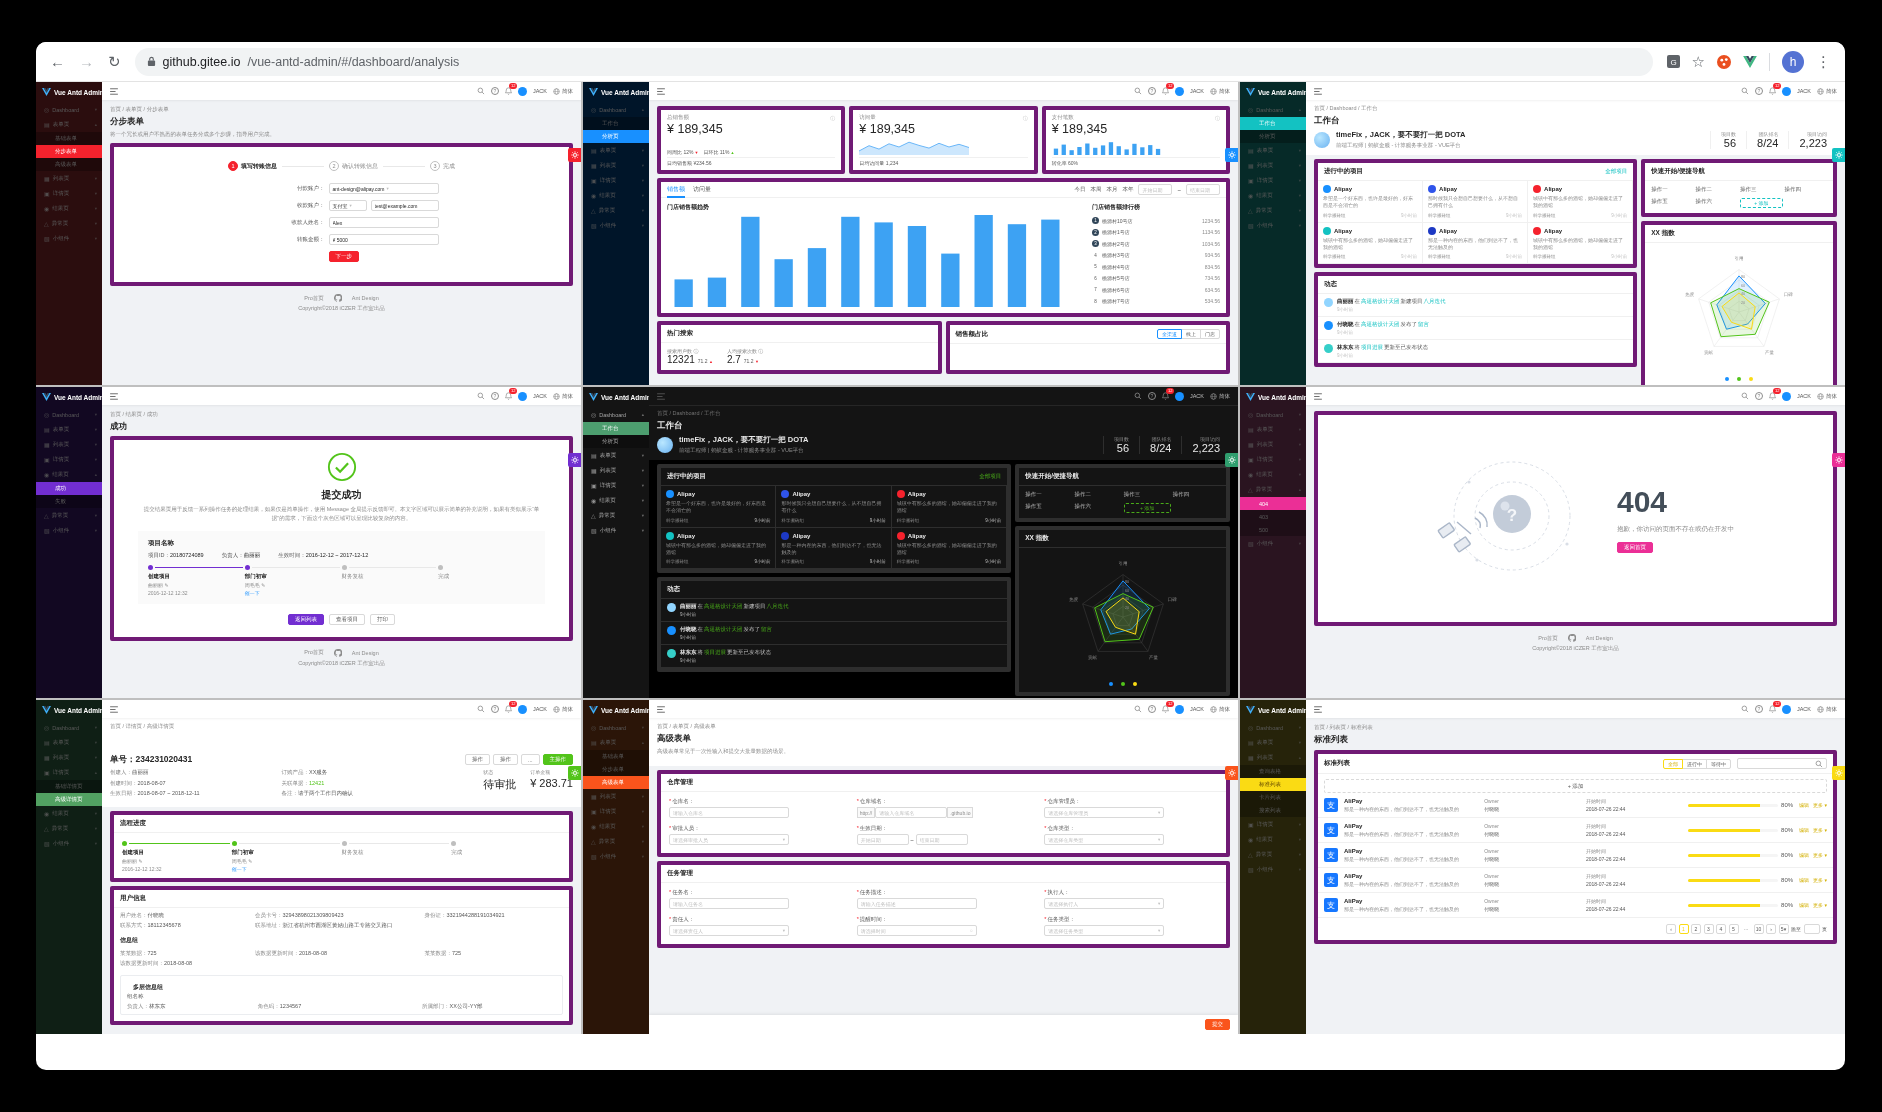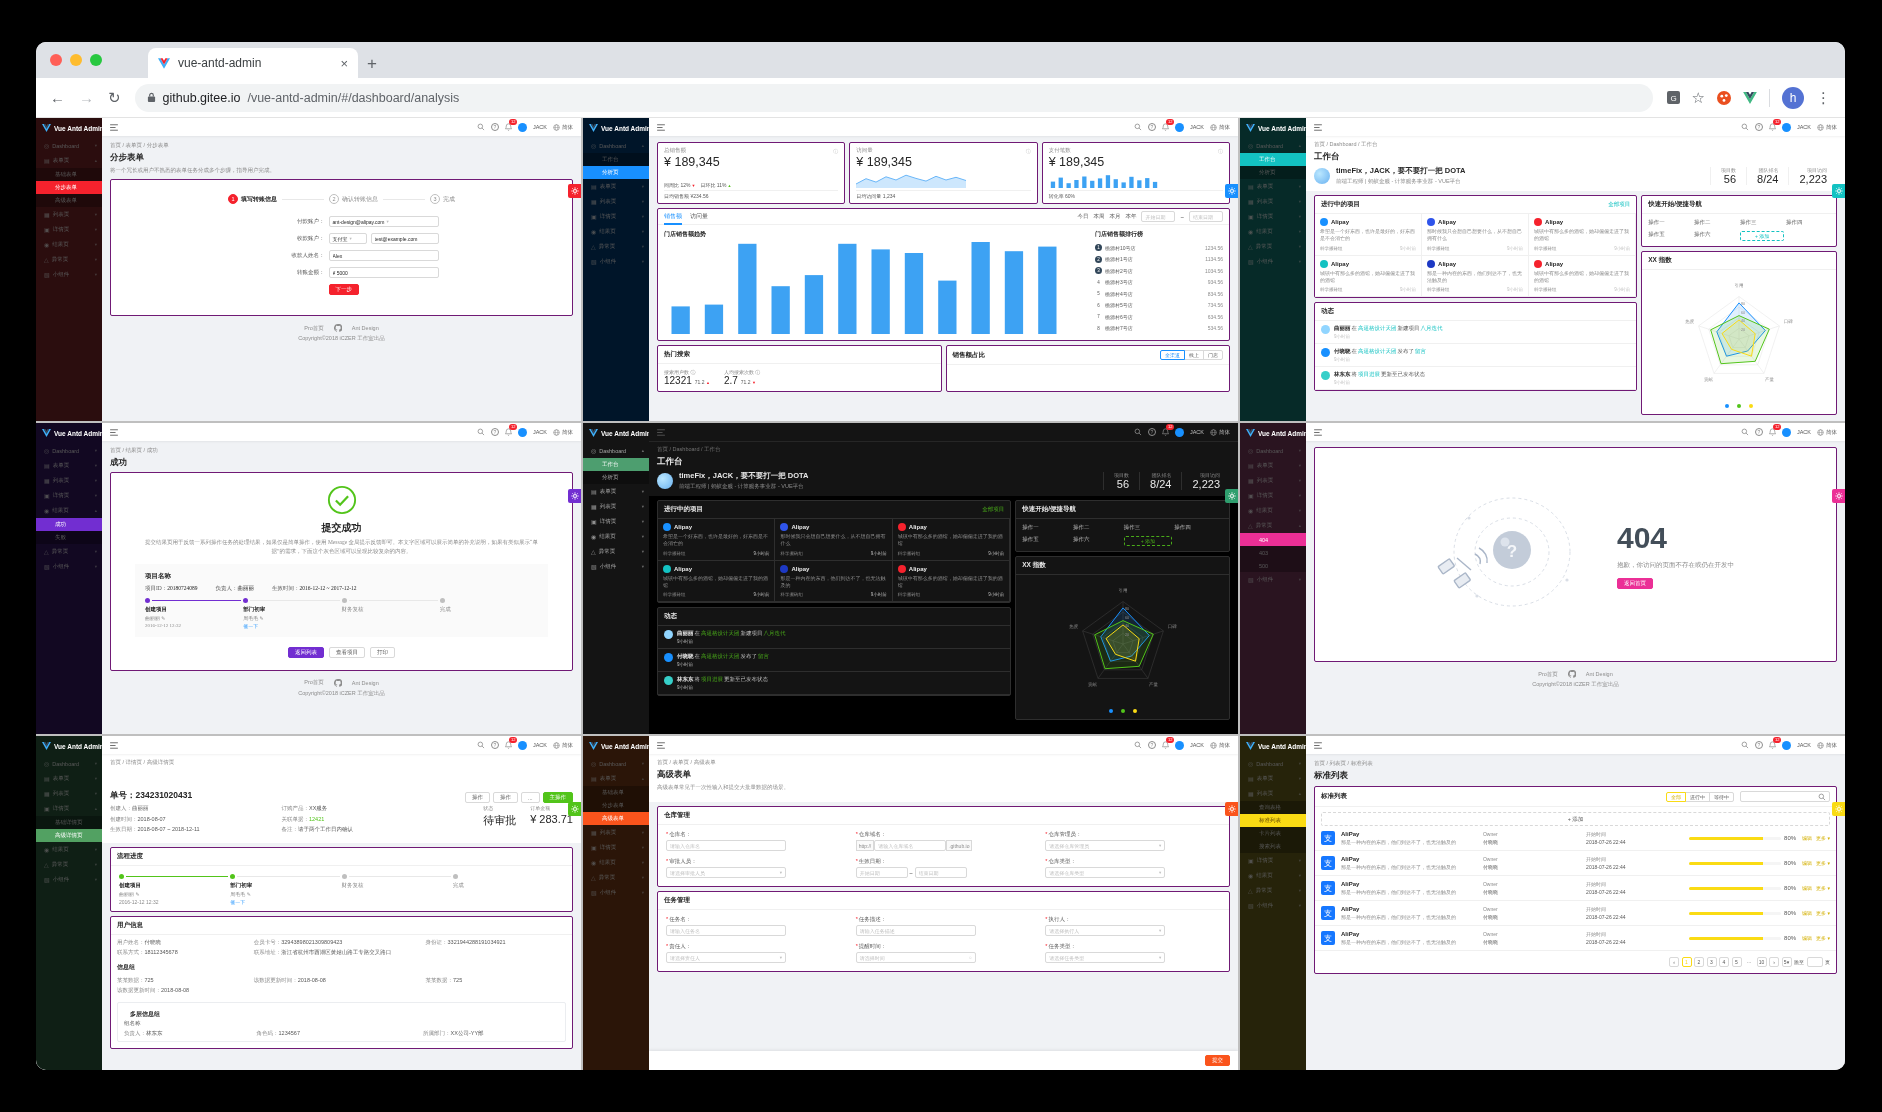--- a/index.html
+++ b/index.html
@@ -53,21 +53,21 @@
     padding:0 2px;line-height:5.5px;}
   .avatar7{width:9px;height:9px;border-radius:50%;background:#1890ff;display:inline-block;}
   .langw{display:inline-flex;align-items:center;gap:2px;}
   
   .pbody{flex:1;overflow:hidden;padding:6px 8px;position:relative;}
   .crumb{font-size:5.5px;color:#8c8c8c;margin-bottom:3px;}
   .dark .crumb{color:#737373;}
   .ptitle{font-size:8.5px;color:#262626;font-weight:600;margin-bottom:3px;}
   .dark .ptitle{color:#e8e8e8;}
   .pdesc{font-size:5.5px;color:#8c8c8c;margin-bottom:5px;}
-  .card{background:#fff;border:1px solid #701a75;border-radius:2px;}
+  .card{background:#fff;border:4px solid #701a75;border-radius:2px;}
   .dark .card{background:#141414;border-color:#2e2e2e;}
   .card-h{display:flex;align-items:center;padding:4px 6px;border-bottom:1px solid #f0f0f0;}
   .dark .card-h{border-color:#2e2e2e;}
   .card-t{font-size:6.5px;font-weight:600;color:#262626;}
   .dark .card-t{color:#e8e8e8;}
   .alink{margin-left:auto;color:var(--accent);cursor:pointer;font-size:5.5px;}
   .mt4{margin-top:4px;}
   .btn{display:inline-flex;align-items:center;justify-content:center;height:11px;padding:0 6px;
     border:1px solid #d9d9d9;border-radius:2px;background:#fff;font-size:5.5px;color:#595959;cursor:pointer;}
   .btn.primary{background:var(--accent);border-color:var(--accent);color:#fff;}
@@ -179,21 +179,21 @@
   .steps4{display:grid;grid-template-columns:1fr 1fr 1fr 1fr;margin-top:6px;}
   .st4 .top{display:flex;align-items:center;margin-bottom:3px;}
   .st4 .dot{width:5px;height:5px;border-radius:50%;background:#bfbfbf;flex:none;}
   .st4.on .dot{background:var(--stepc);}
   .st4 .ln{flex:1;height:1px;background:#e8e8e8;margin:0 2px;}
   .st4.fill .ln{background:var(--stepc);}
   .st4 .lb{font-size:5.5px;color:#8c8c8c;}
   .st4.on .lb{color:#262626;font-weight:600;}
   .st4 .sb2{font-size:5px;color:#8c8c8c;margin-top:2px;}
   .st4 .sb2.lnk{color:#1890ff;cursor:pointer;}
-  .rescard{padding:12px 24px;text-align:center;font-family:Liberation Serif, serif;}
+  .rescard{padding:12px 24px;text-align:center;}
   .res-t{font-size:10px;color:#262626;font-weight:600;margin:5px 0 3px;}
   .res-d{font-size:5.5px;color:#8c8c8c;line-height:1.6;max-width:400px;margin:0 auto 8px;}
   .gbox{background:#fafafa;text-align:left;padding:8px 10px;}
   .gb-t{font-size:6.5px;font-weight:600;color:#262626;margin-bottom:4px;}
   .gmeta{display:flex;gap:18px;font-size:5.5px;color:#595959;margin-bottom:4px;}
   .gmeta b{color:#262626;font-weight:normal;}
   .resbtns{margin-top:10px;display:flex;justify-content:center;gap:5px;}
   
   .errwrap{display:flex;align-items:center;justify-content:center;gap:30px;padding:30px 10px;min-height:215px;}
   .err-code{font-size:30px;color:#434e59;font-weight:600;}
@@ -248,38 +248,20 @@
   .pg{min-width:10px;height:10px;border:1px solid #d9d9d9;border-radius:2px;background:#fff;display:inline-flex;
     align-items:center;justify-content:center;padding:0 1px;cursor:pointer;}
   .pg.act{border-color:var(--accent);color:var(--accent);}
   .pg.noborder{border:none;}
   .jumpin{width:16px;height:10px;border:1px solid #d9d9d9;border-radius:2px;}
 </style>
 </head>
 <body>
 
 <div class="stage">
-  <div class="tabstrip">
-    <div class="traffic">
-      <span class="tl" style="background:#ff5f57"></span>
-      <span class="tl" style="background:#febc2e"></span>
-      <span class="tl" style="background:#28c840"></span>
-    </div>
-    <div class="tab">
-      <span style="display:inline-flex">
-        <svg width="12" height="11" viewBox="0 0 24 21">
-            <path d="M12 21L0 0h4.8L12 12.4 19.2 0H24z" fill="#3eaef7"></path>
-            <path d="M12 12.4L4.8 0h4.4L12 4.9 14.8 0h4.4z" fill="#f5222d"></path>
-          </svg>
-      </span>
-      <span>vue-antd-admin</span>
-      <span class="close">×</span>
-    </div>
-    <div class="newtab">+</div>
-  </div>
   <div class="toolbar">
     <span class="navbtn">←</span>
     <span class="navbtn dim">→</span>
     <span class="navbtn">↻</span>
     <div class="omnibox">
       <span style="display:inline-flex">
         <svg width="9" height="11" viewBox="0 0 10 12">
             <rect x="1" y="5" width="8" height="6" rx="1" fill="#5f6368"></rect>
             <path d="M3 5V3.5a2 2 0 0 1 4 0V5" fill="none" stroke="#5f6368" stroke-width="1.3"></path>
           </svg>
@@ -1742,21 +1724,21 @@
                     <line x1="1" y1="5" x2="9" y2="5" stroke="#8c8c8c" stroke-width=".7"></line>
                   </svg>
                 </span>
                 <span>简体</span>
               </span>
             </div>
           </div>
           <div class="pbody">
             <div class="wstrip">
               <div class="crumb">首页 / 详情页 / 高级详情页</div>
-              <div style="display: flex; align-items: center; margin-top: 24px;">
+              <div style="display: flex;  margin-top: 24px;">
                 <div class="ptitle">单号：234231020431</div>
                 <div class="acts">
                   <span class="btn">操作</span>
                   <span class="btn">操作</span>
                   <span class="btn">...</span>
                   <span class="btn primary">主操作</span>
                 </div>
               </div>
               <div class="metaflex">
                 <div class="metacol">

